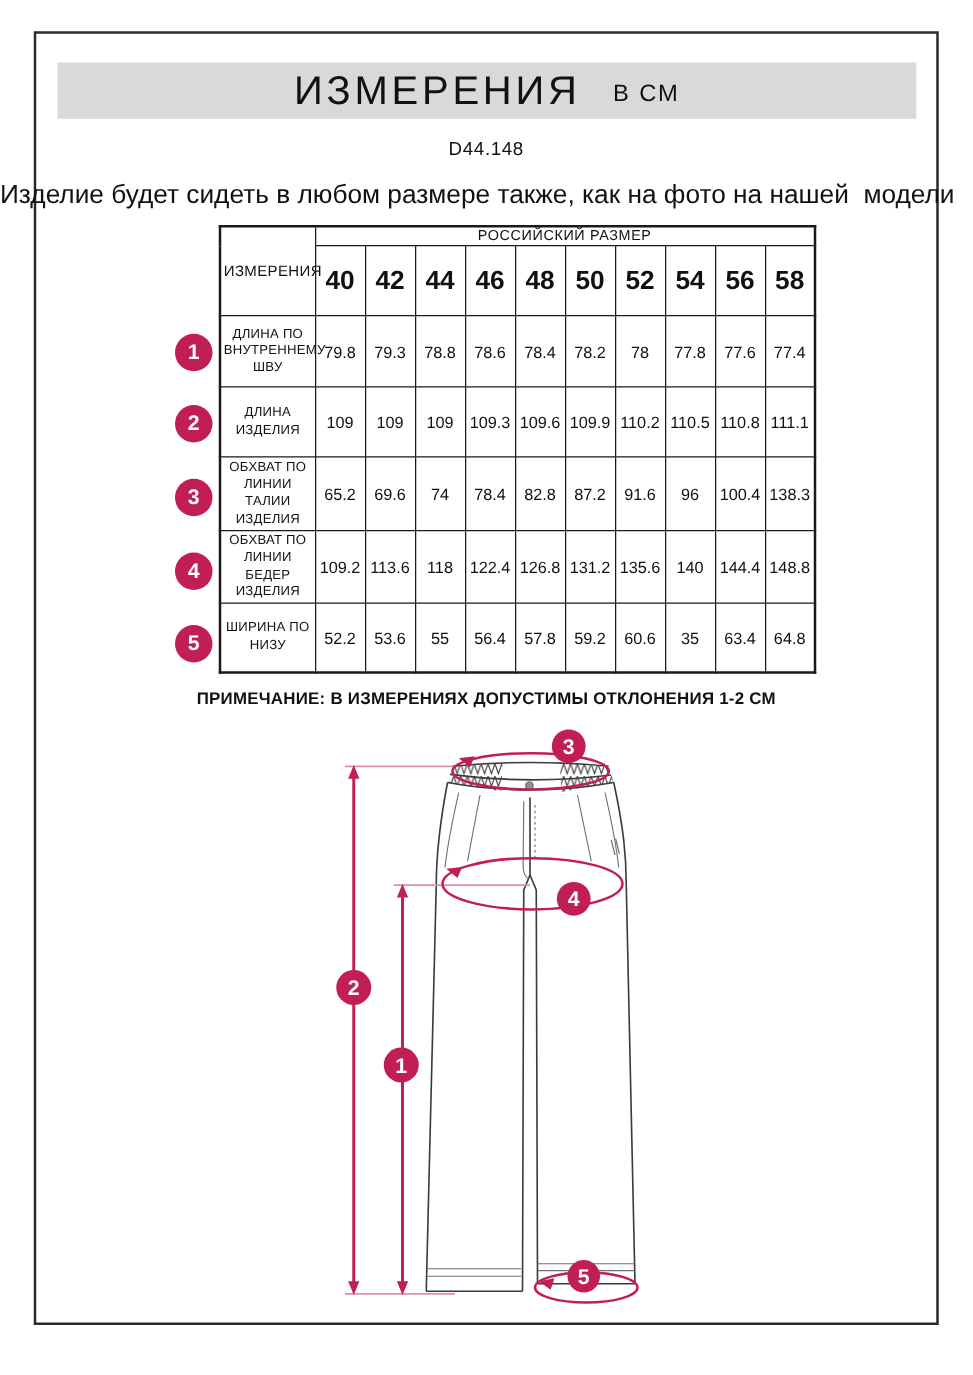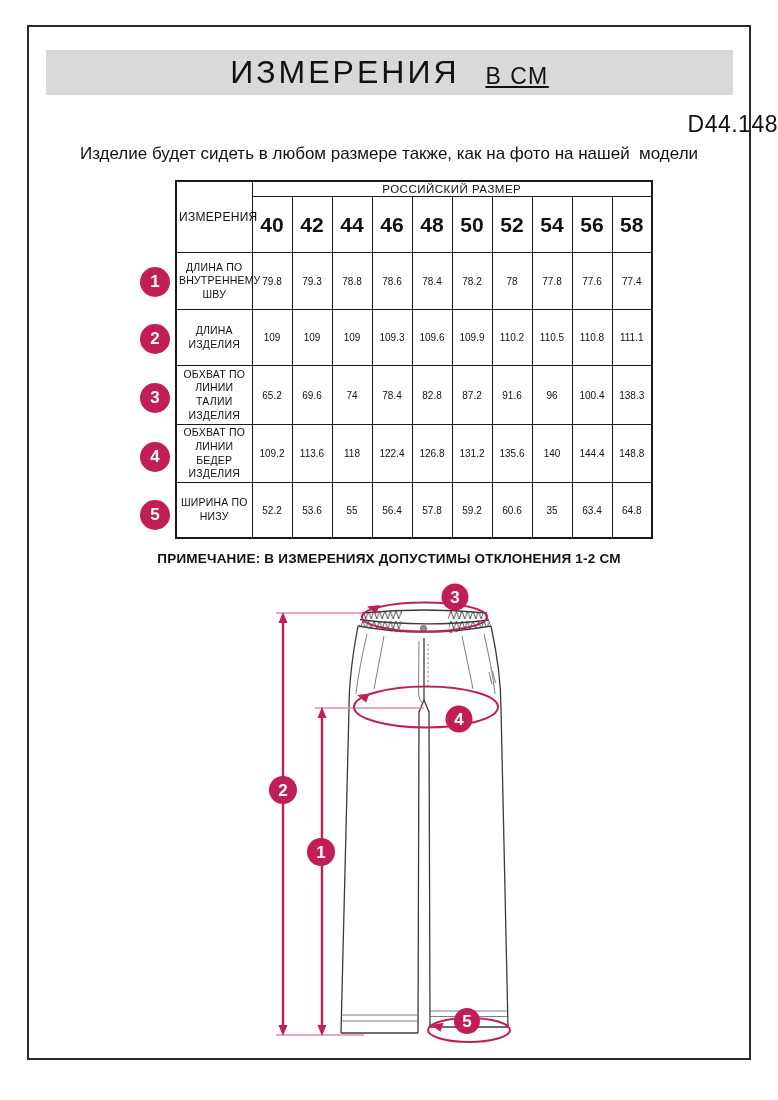--- a/index.html
+++ b/index.html
@@ -7,36 +7,36 @@
     position:relative;width:778px;height:1068px;background:#ffffff;
     font-family:"Liberation Sans", sans-serif;color:#111;overflow:hidden;
   }
   .frame{position:absolute;left:27px;top:25px;width:720px;height:1031px;border:2px solid #2a2a2a;}
   .titlebar{
     position:absolute;left:46px;top:50px;width:687px;height:45px;background:#d9d9d9;
     display:flex;align-items:center;justify-content:center;gap:26px;
   }
   .t1{font-size:32px;font-weight:400;letter-spacing:3px;}
   .t2{font-size:32px;font-weight:700;letter-spacing:2px;}
-  .t3{font-size:23px;font-weight:400;letter-spacing:1.5px;margin-top:7px;text-decoration:underline;}
-  .code{position:absolute;left:0;top:111px;width:778px;text-align:right;font-size:23px;letter-spacing:0.5px;}
-  .subtitle{position:absolute;left:0;top:144px;width:778px;text-align:center;font-size:17px;white-space:pre;}
+  .t3{font-size:19px;font-weight:400;letter-spacing:1.5px;margin-top:7px;}
+  .code{position:absolute;left:0;top:111px;width:778px;text-align:center;font-size:15px;letter-spacing:0.5px;}
+  .subtitle{position:absolute;left:0;top:144px;width:778px;text-align:left;font-size:21px;white-space:pre;}
   table.meas{
     position:absolute;left:175px;top:180px;width:478px;
     border-collapse:collapse;table-layout:fixed;border:2px solid #1a1a1a;
   }
   table.meas td{border:1px solid #1a1a1a;text-align:center;vertical-align:middle;padding:0 2px;}
   col.c0{width:76px;}
   tr.rg td.group{height:14px;font-size:11.5px;letter-spacing:0.5px;}
   td.corner{font-size:12px;letter-spacing:0.3px;}
   tr.rs td{height:55px;font-size:21px;font-weight:700;}
   tr.r1 td{height:56px;} tr.r2 td{height:55px;} tr.r3 td{height:58px;}
   tr.r4 td{height:57px;} tr.r5 td{height:54px;}
   td.lbl{font-size:10.5px;line-height:1.3;letter-spacing:0.2px;}
-  td.val{font-size:10px;}
+  td.val{font-size:13px;}
   .badge{
     position:absolute;left:140px;width:30px;height:30px;border-radius:50%;
     background:#C21E56;color:#fff;font-size:17px;font-weight:700;
     display:flex;align-items:center;justify-content:center;
   }
   .note{
     position:absolute;left:0;top:551px;width:778px;text-align:center;
     font-size:13.5px;font-weight:700;letter-spacing:0.2px;
   }
   .diagram{position:absolute;left:0;top:580px;width:778px;height:475px;}

